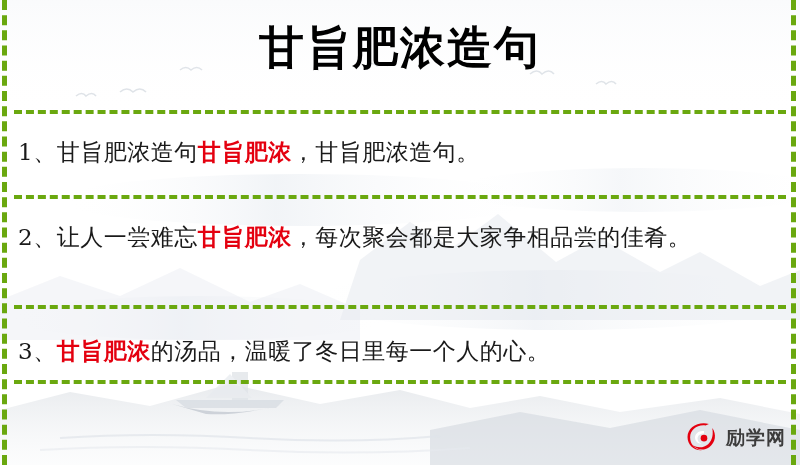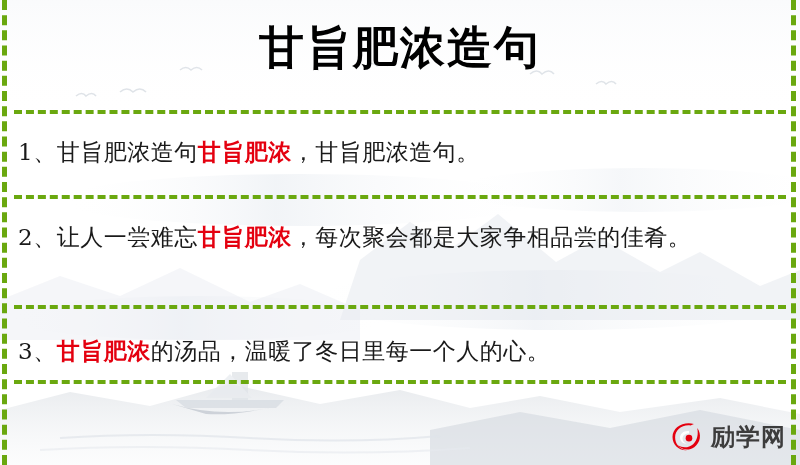--- a/index.html
+++ b/index.html
@@ -106,21 +106,21 @@
     bottom: 6px;
     display: flex;
     align-items: center;
     gap: 7px;
     padding: 4px 6px;
     z-index: 5;
   }
   .logo-mark { width: 36px; height: 36px; display: block; }
   .logo-text {
     font-family: "DejaVu Sans", "Liberation Sans", sans-serif;
-    font-size: 24px;
+    font-size: 19px;
     font-weight: 700;
     color: #3c3c3c;
     letter-spacing: 1px;
     line-height: 1;
   }
 </style>
 </head>
 <body>
 
 <div class="page">

